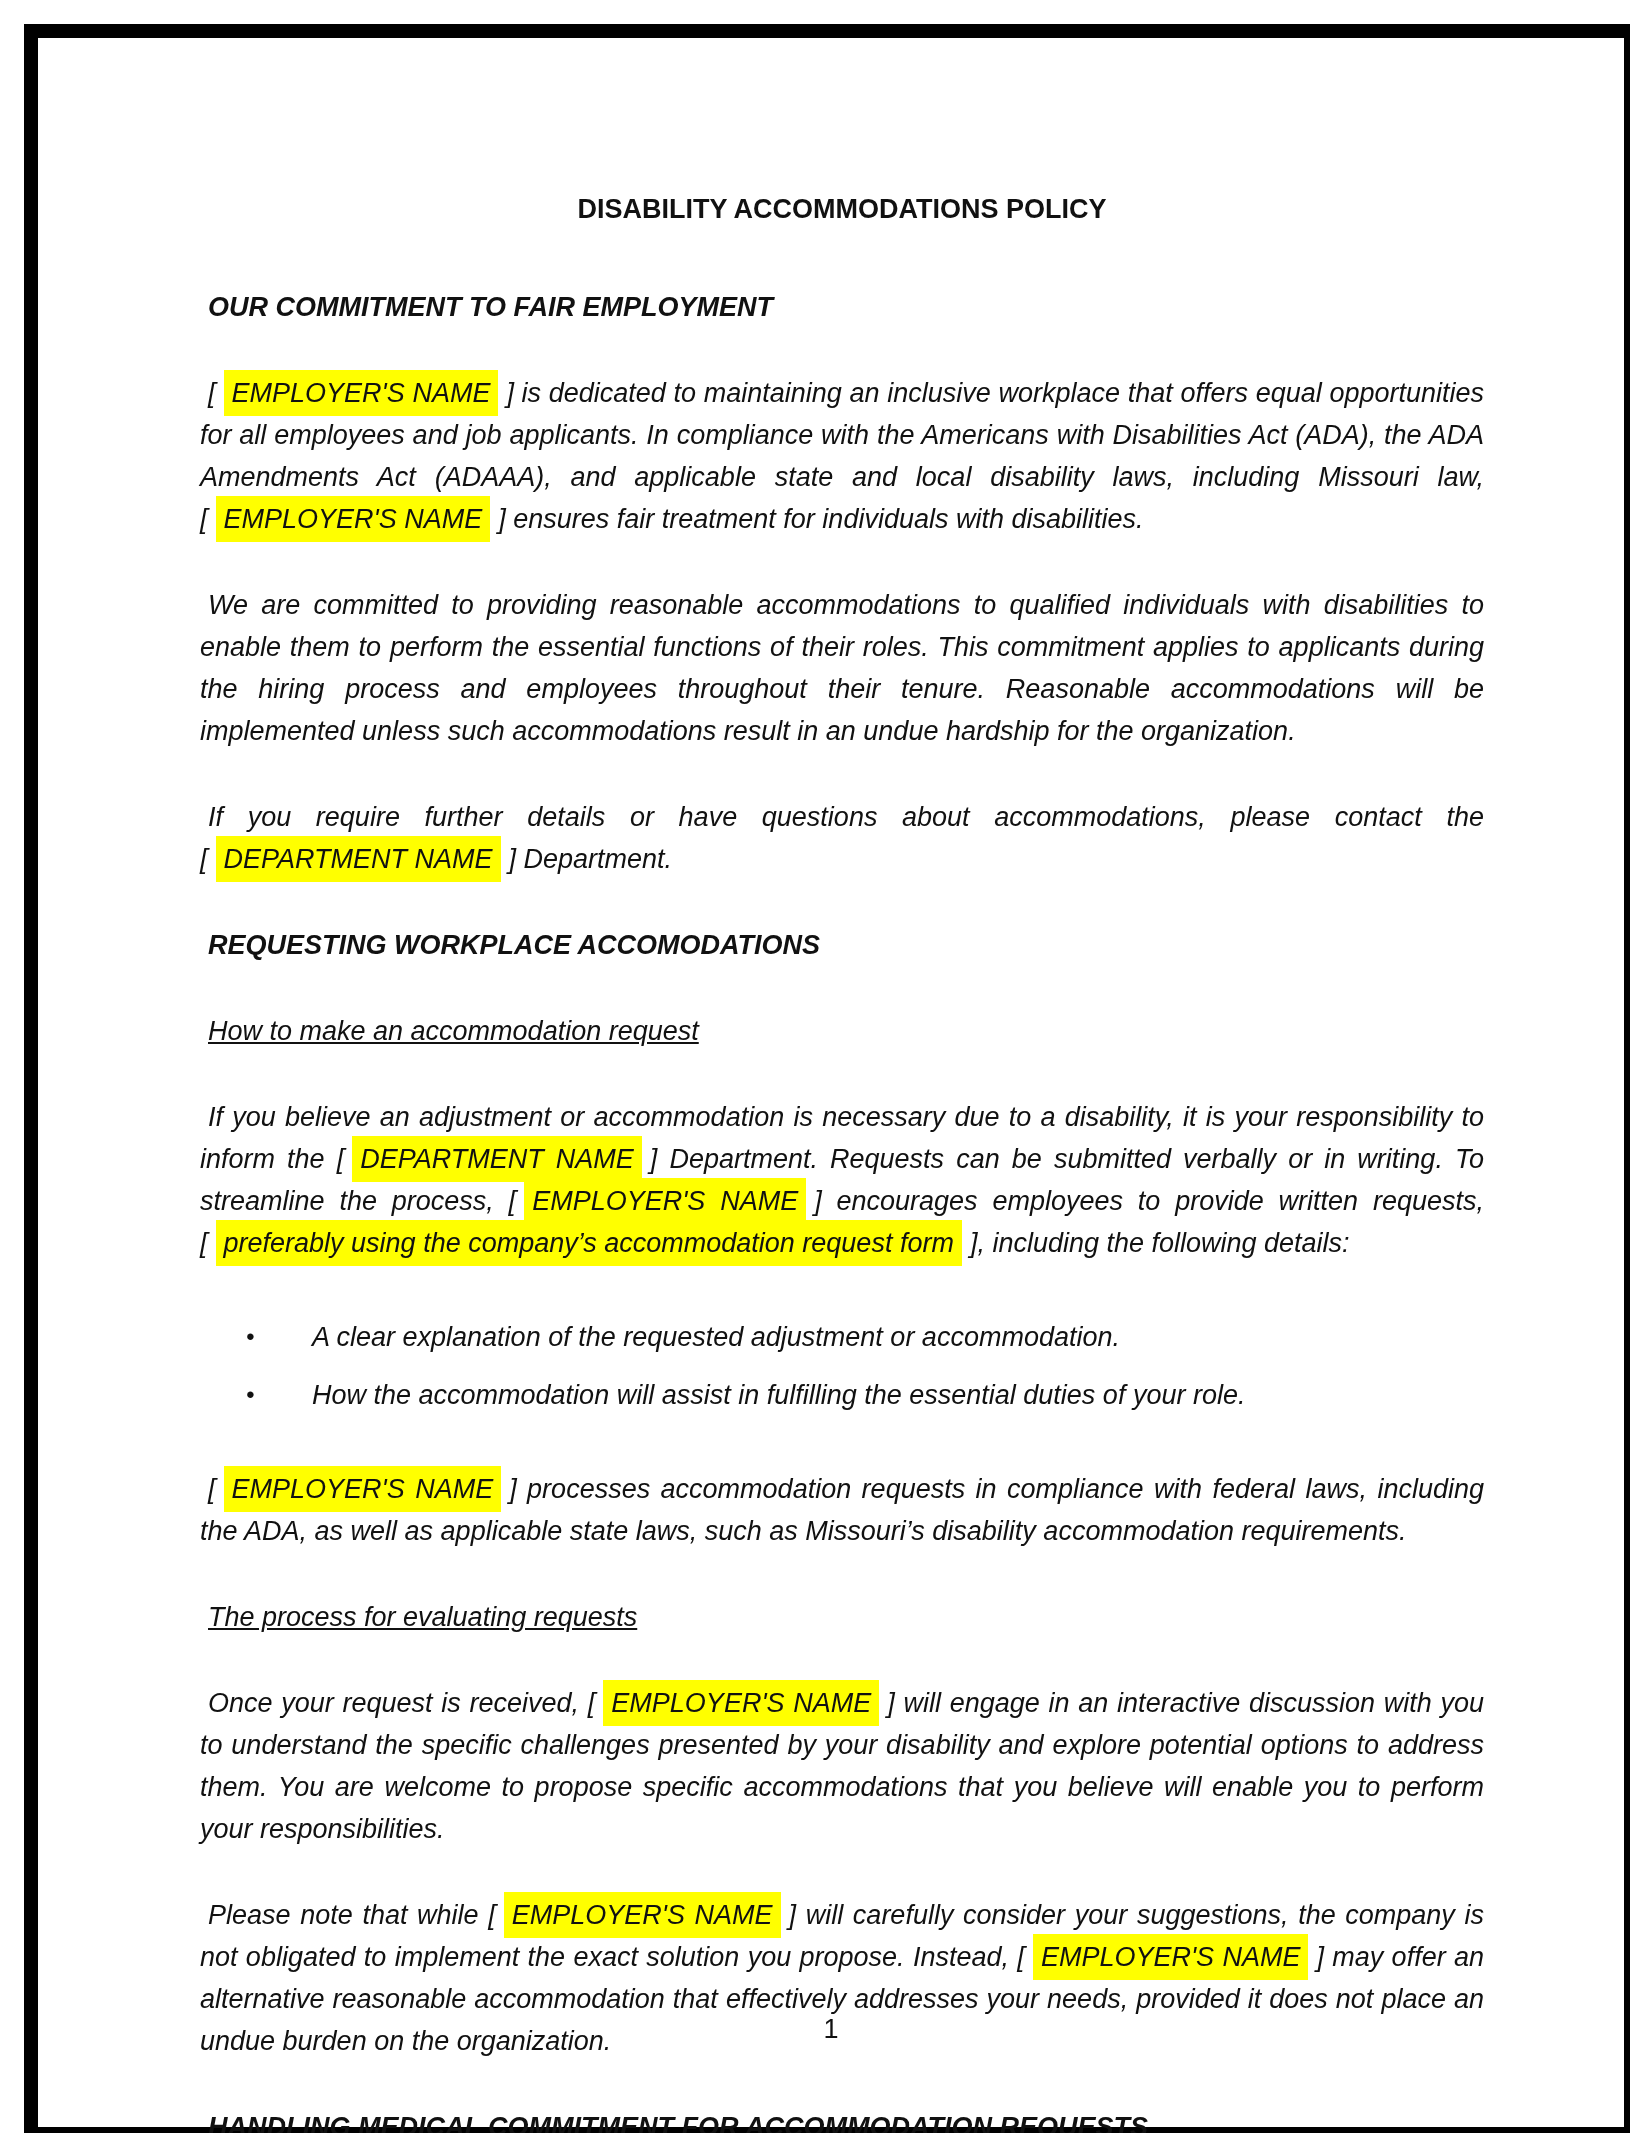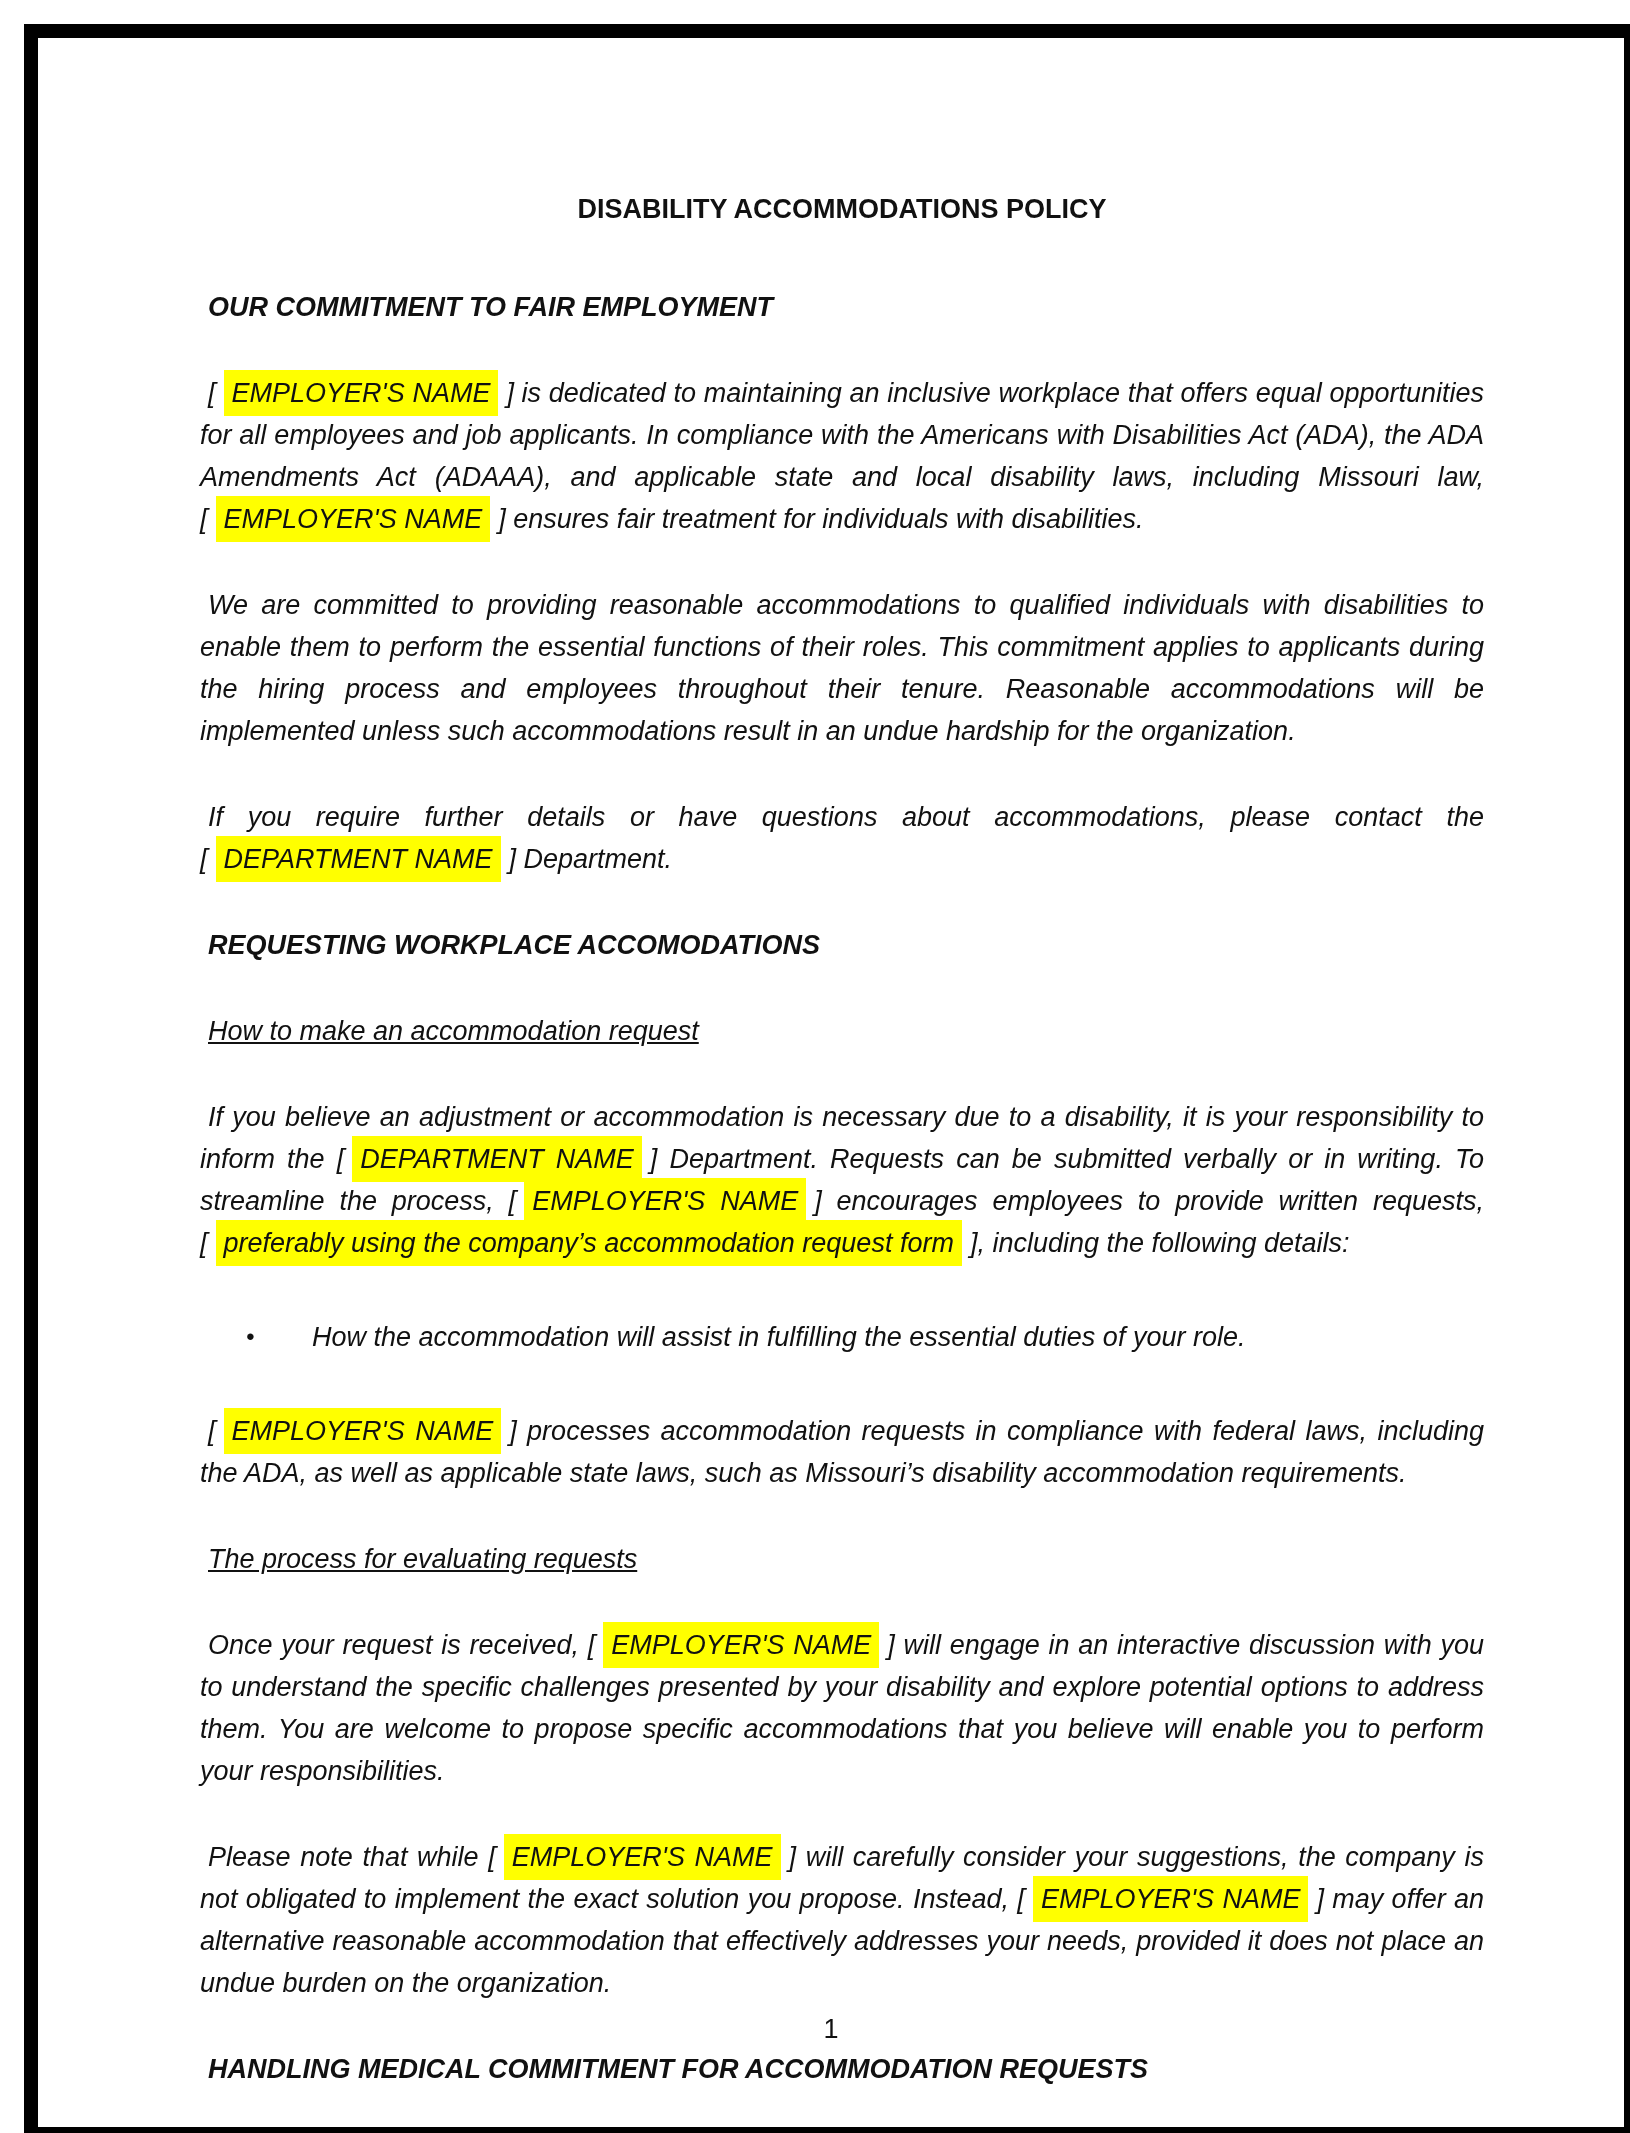--- a/index.html
+++ b/index.html
@@ -70,20 +70,21 @@
     <h1 class="title">DISABILITY ACCOMMODATIONS POLICY</h1>
     <div id="doc-body">
         <p class="heading"><span>OUR COMMITMENT TO FAIR EMPLOYMENT</span></p>
         <p class="paragraph"><span>[</span><span class="hl" style="background: rgb(255, 255, 0);">EMPLOYER'S NAME</span><span>] is dedicated to maintaining an inclusive workplace that offers equal opportunities for all employees and job applicants. In compliance with the Americans with Disabilities Act (ADA), the ADA Amendments Act (ADAAA), and applicable state and local disability laws, including Missouri law, [</span><span class="hl" style="background: rgb(255, 255, 0);">EMPLOYER'S NAME</span><span>] ensures fair treatment for individuals with disabilities.</span></p>
         <p class="paragraph"><span>We are committed to providing reasonable accommodations to qualified individuals with disabilities to enable them to perform the essential functions of their roles. This commitment applies to applicants during the hiring process and employees throughout their tenure. Reasonable accommodations will be implemented unless such accommodations result in an undue hardship for the organization.</span></p>
         <p class="paragraph"><span>If you require further details or have questions about accommodations, please contact the [</span><span class="hl" style="background: rgb(255, 255, 0);">DEPARTMENT NAME</span><span>] Department.</span></p>
         <p class="heading"><span>REQUESTING WORKPLACE ACCOMODATIONS</span></p>
         <p class="subheading"><span>How to make an accommodation request</span></p>
         <p class="paragraph"><span>If you believe an adjustment or accommodation is necessary due to a disability, it is your responsibility to inform the [</span><span class="hl" style="background: rgb(255, 255, 0);">DEPARTMENT NAME</span><span>] Department. Requests can be submitted verbally or in writing. To streamline the process, [</span><span class="hl" style="background: rgb(255, 255, 0);">EMPLOYER'S NAME</span><span>] encourages employees to provide written requests, [</span><span class="hl" style="background: rgb(255, 255, 0);">preferably using the company’s accommodation request form</span><span>], including the following details:</span></p>
         <ul>
+          <li><span>A clear explanation of the requested adjustment or accommodation.</span></li>
           <li><span>How the accommodation will assist in fulfilling the essential duties of your role.</span></li>
         </ul>
         <p class="paragraph"><span>[</span><span class="hl" style="background: rgb(255, 255, 0);">EMPLOYER'S NAME</span><span>] processes accommodation requests in compliance with federal laws, including the ADA, as well as applicable state laws, such as Missouri’s disability accommodation requirements.</span></p>
         <p class="subheading"><span>The process for evaluating requests</span></p>
         <p class="paragraph"><span>Once your request is received, [</span><span class="hl" style="background: rgb(255, 255, 0);">EMPLOYER'S NAME</span><span>] will engage in an interactive discussion with you to understand the specific challenges presented by your disability and explore potential options to address them. You are welcome to propose specific accommodations that you believe will enable you to perform your responsibilities.</span></p>
         <p class="paragraph"><span>Please note that while [</span><span class="hl" style="background: rgb(255, 255, 0);">EMPLOYER'S NAME</span><span>] will carefully consider your suggestions, the company is not obligated to implement the exact solution you propose. Instead, [</span><span class="hl" style="background: rgb(255, 255, 0);">EMPLOYER'S NAME</span><span>] may offer an alternative reasonable accommodation that effectively addresses your needs, provided it does not place an undue burden on the organization.</span></p>
         <p class="heading"><span>HANDLING MEDICAL COMMITMENT FOR ACCOMMODATION REQUESTS</span></p>
       </div>
     <div class="page-number">1</div>
   </div>

